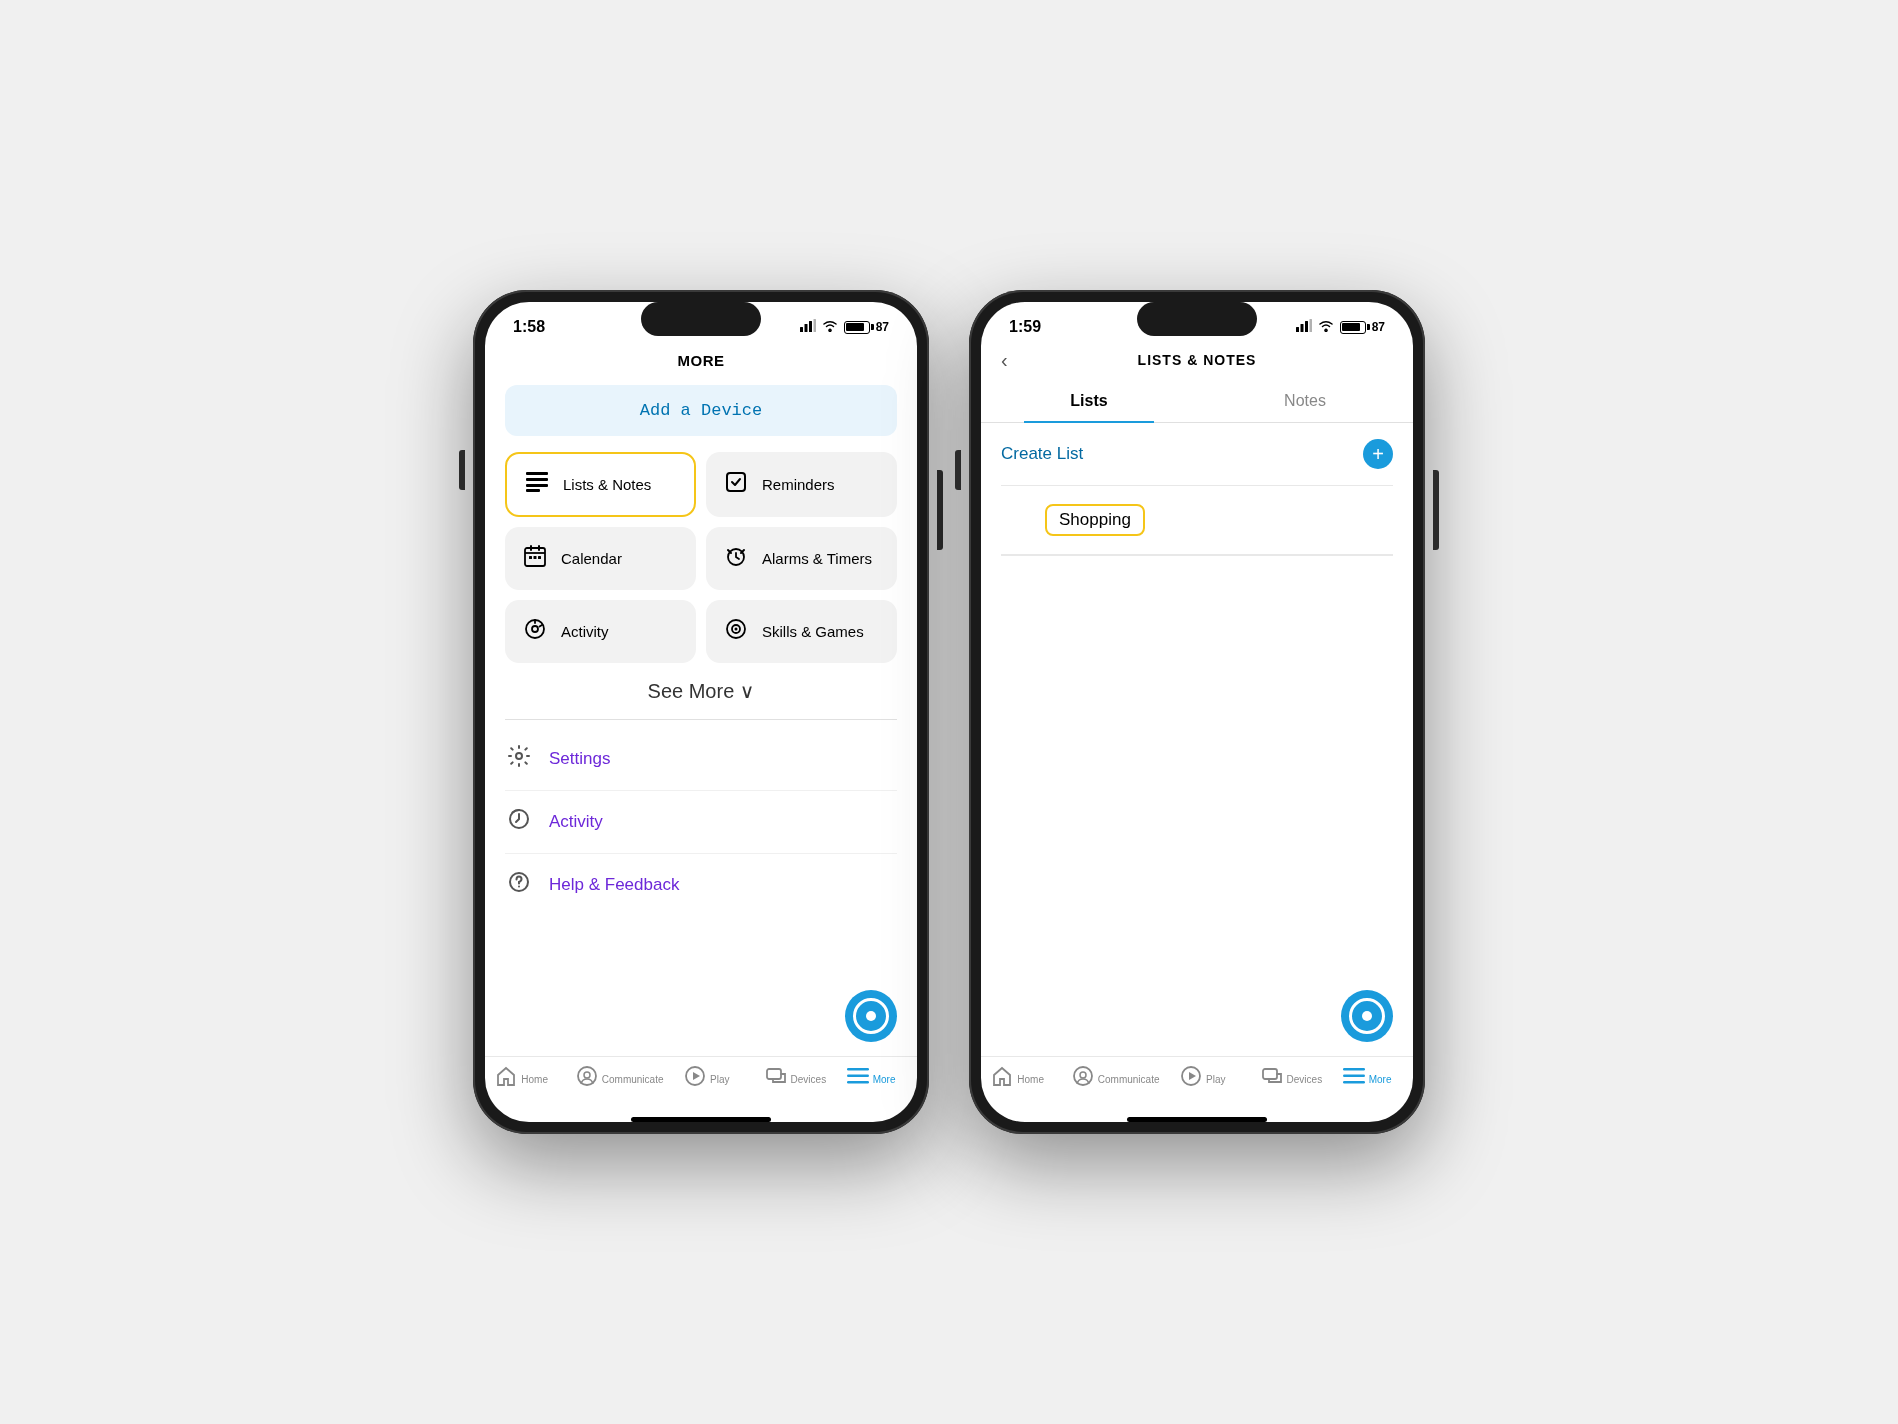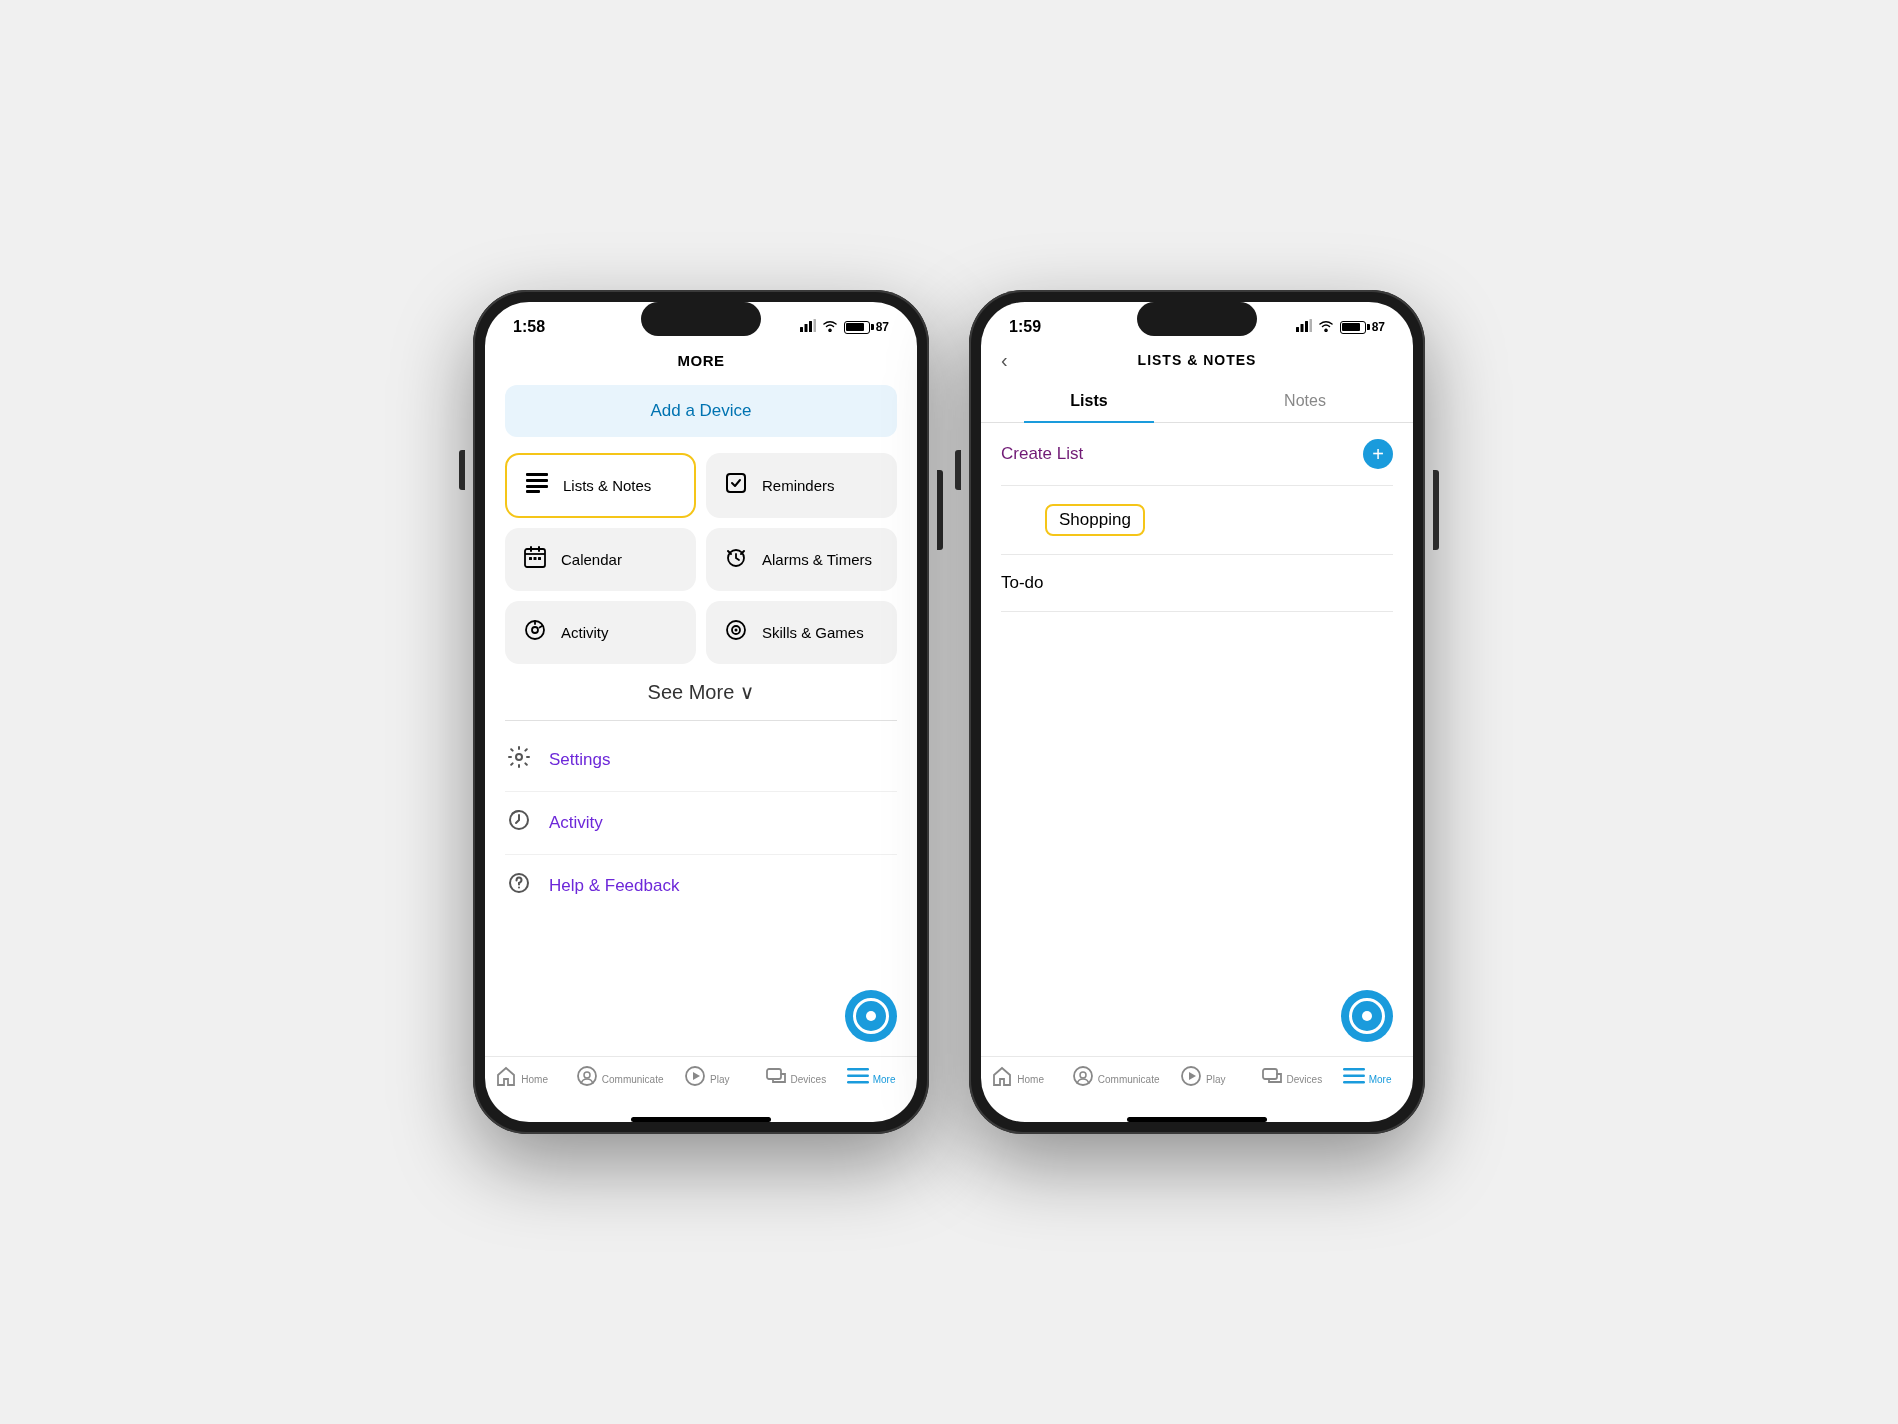--- a/index.html
+++ b/index.html
@@ -141,20 +141,21 @@
     .add-device-btn {
       margin: 0 20px 16px;
       background: #e8f4fc;
       border-radius: 12px;
       padding: 16px;
       text-align: center;
       color: #0073b1;
       font-size: 17px;
       font-weight: 500;
       flex-shrink: 0;
+      font-family: Liberation Mono, monospace;
     }
     .grid-container {
       display: grid;
       grid-template-columns: 1fr 1fr;
       gap: 10px;
       padding: 0 20px;
       flex-shrink: 0;
     }
     .grid-item {
       background: #f2f2f2;
@@ -315,21 +316,21 @@
     }
     .create-list-row {
       display: flex;
       justify-content: space-between;
       align-items: center;
       padding: 16px 20px;
       flex-shrink: 0;
     }
     .create-list-text {
       font-size: 17px;
-      color: #701a75;
+      color: #0369a1;
     }
     .create-plus {
       width: 30px;
       height: 30px;
       background: #1a9bdc;
       border-radius: 50%;
       display: flex;
       align-items: center;
       justify-content: center;
       color: #fff;
@@ -609,23 +610,20 @@
       </div>
 
       <div class="list-separator"></div>
 
       <div class="list-row highlighted">
         <span class="list-row-text">Shopping</span>
       </div>
 
       <div class="list-separator"></div>
 
-      <div class="list-row">
-        <span>To-do</span>
-      </div>
 
       <div class="list-separator"></div>
     </div>
 
     <div class="alexa-fab">
       <div class="alexa-ring">
         <div class="alexa-dot"></div>
       </div>
     </div>
 

